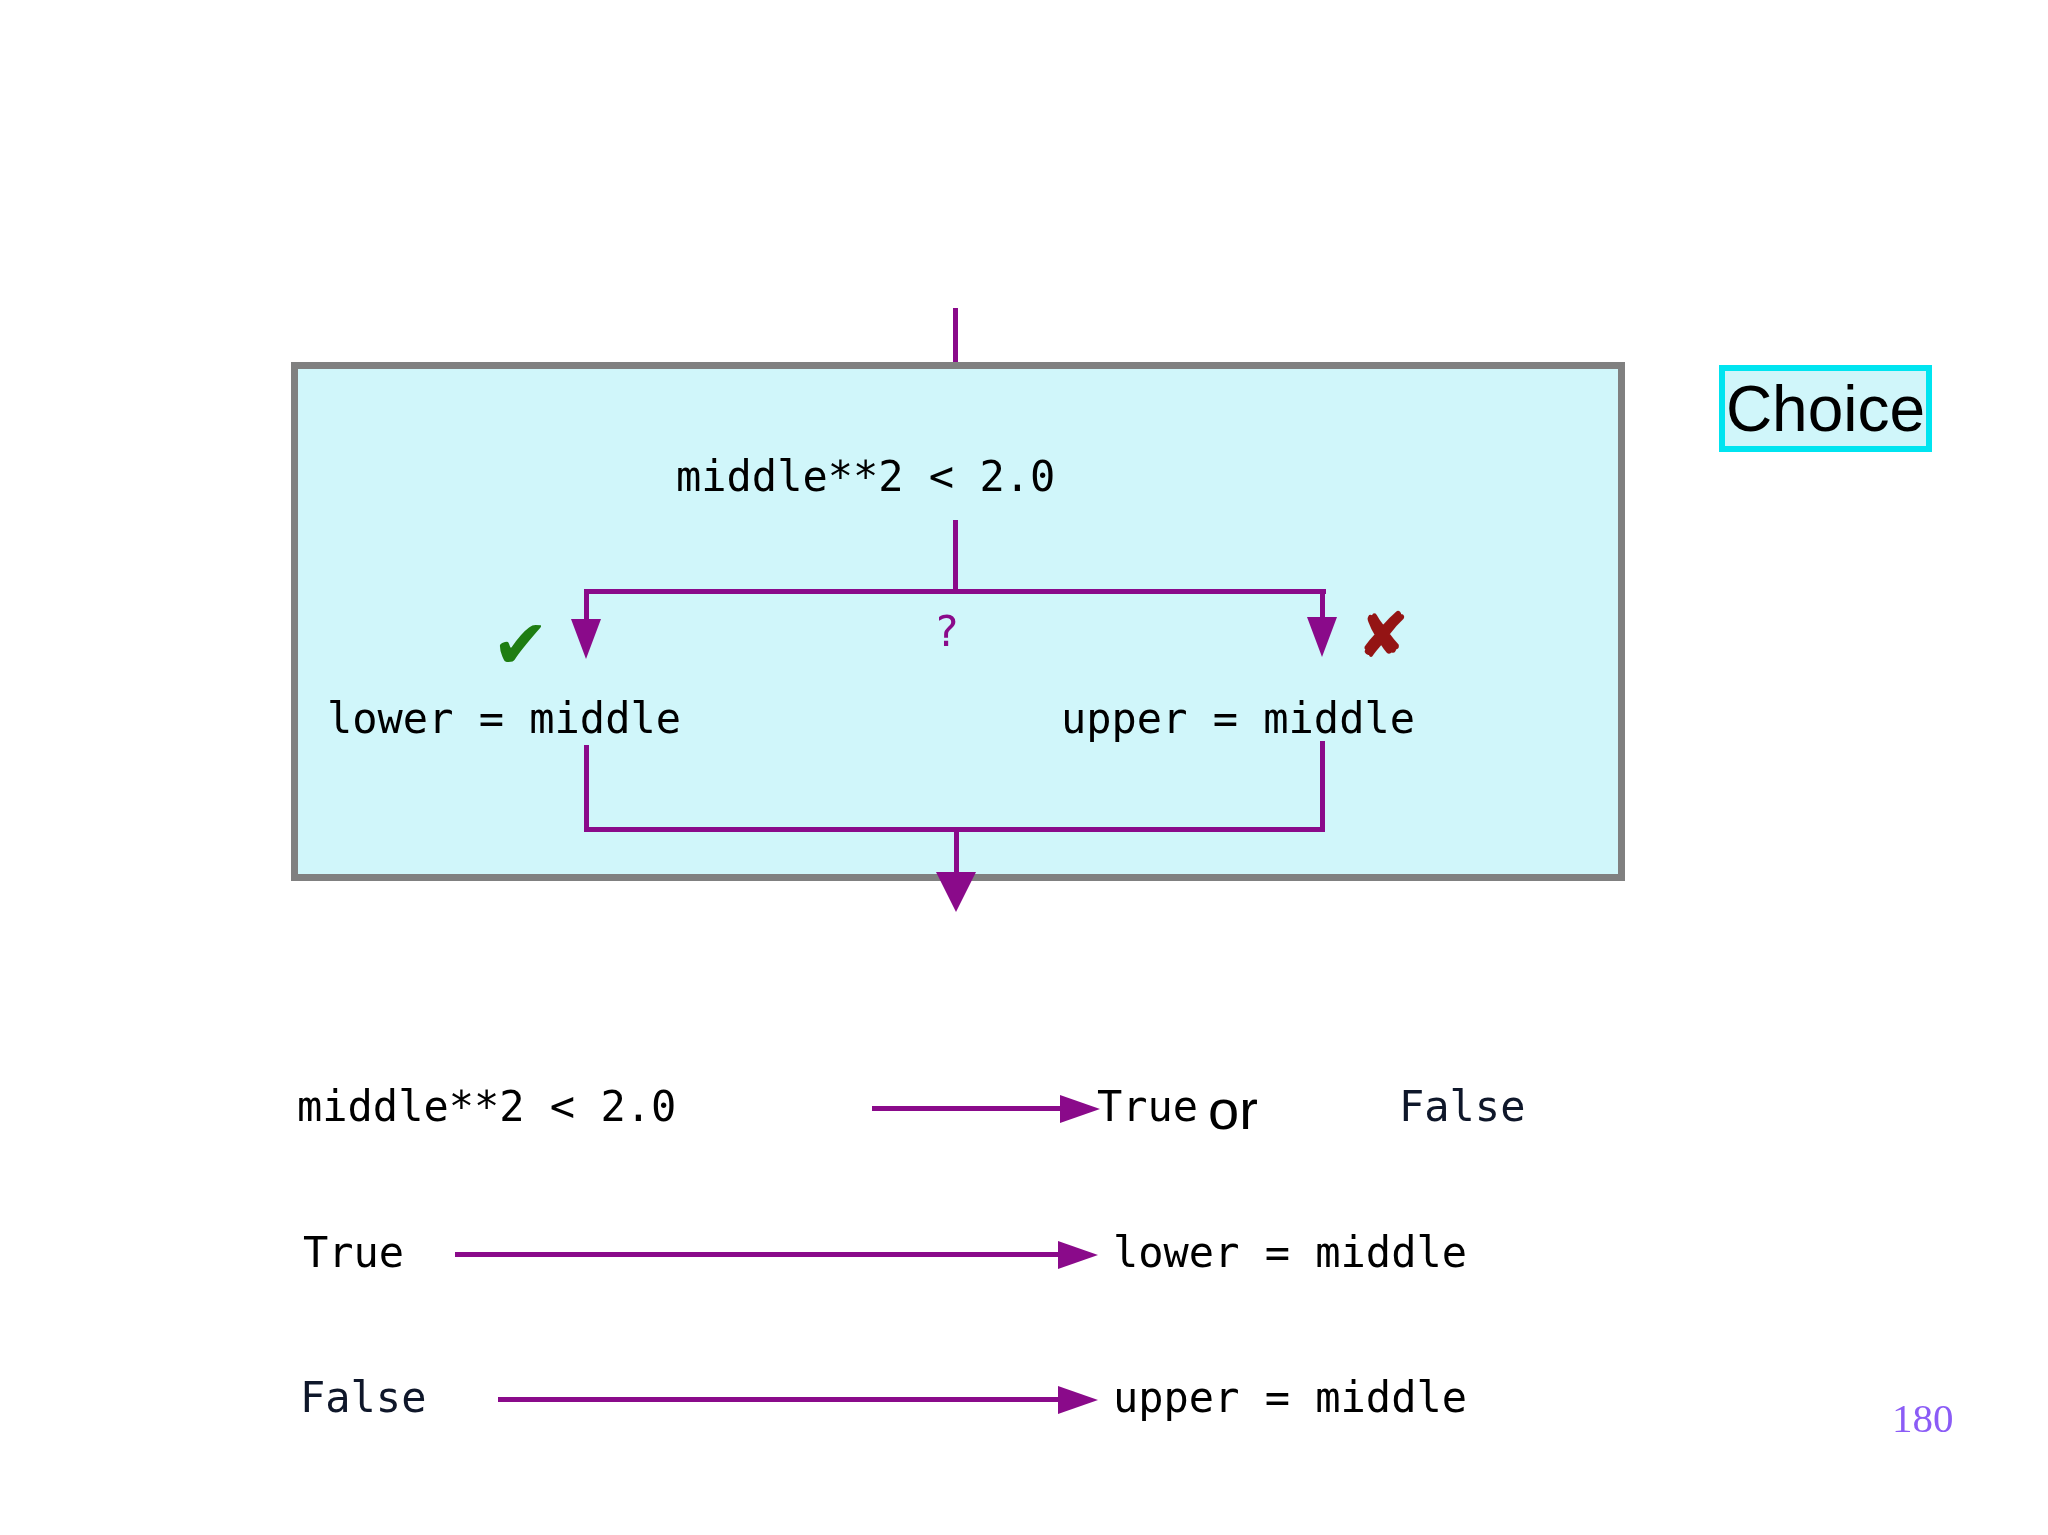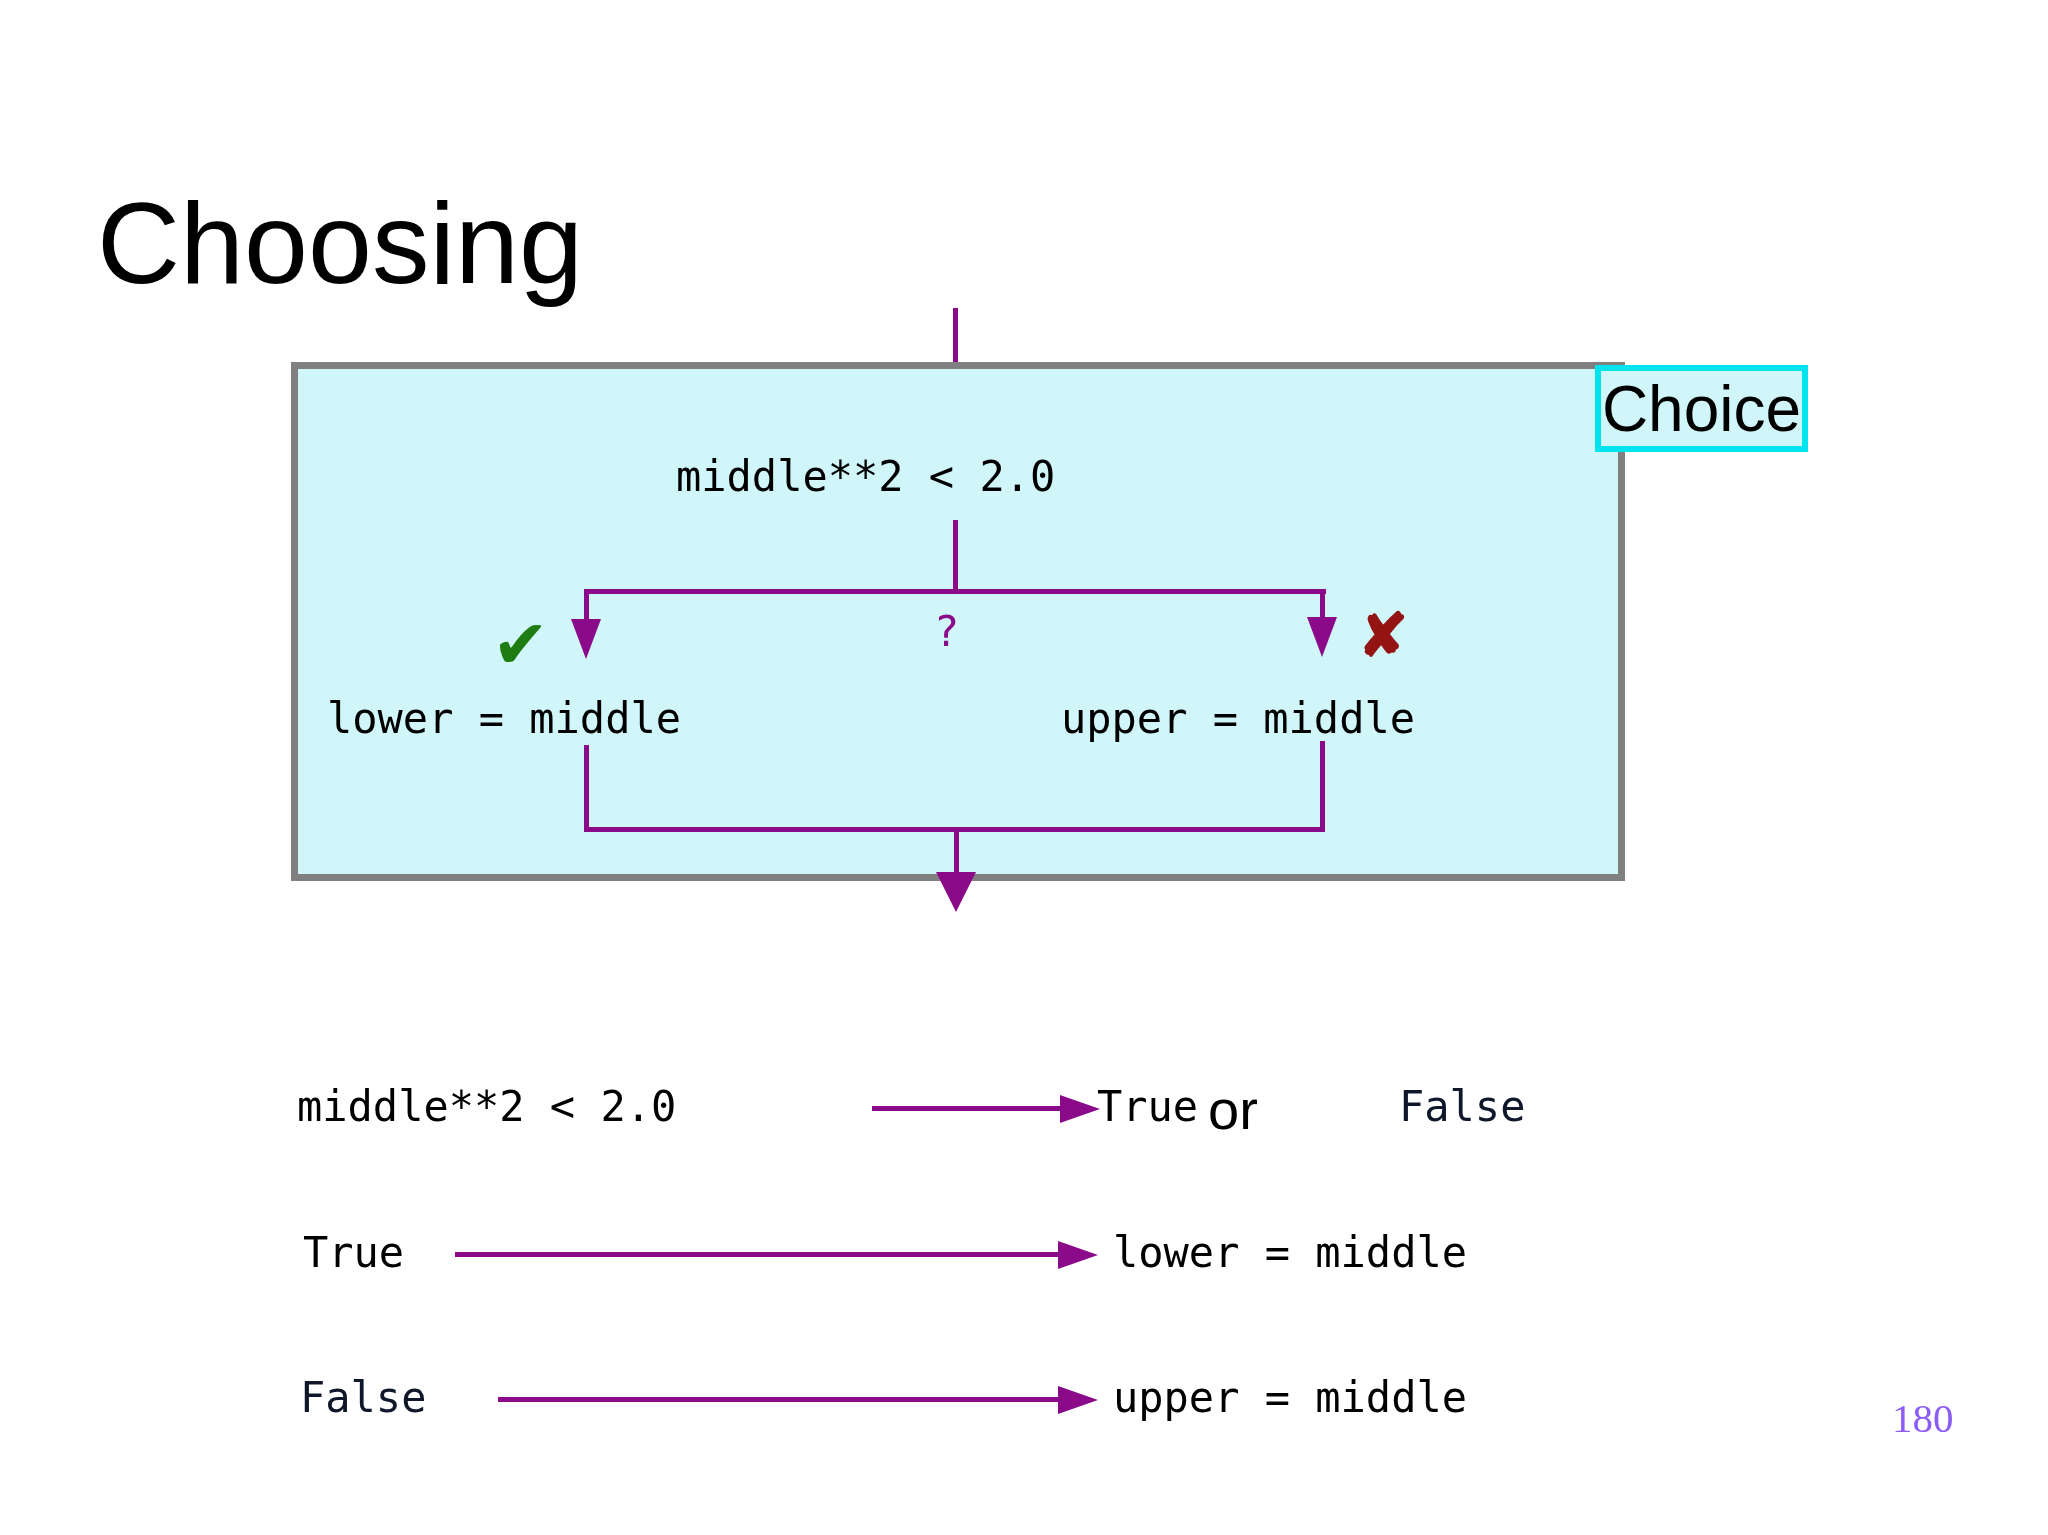--- a/index.html
+++ b/index.html
@@ -27,34 +27,33 @@
   .head-down-sm{width:0;height:0;border-left:15px solid transparent;border-right:15px solid transparent;border-top:40px solid #8a0a8a;}
   .head-right{width:0;height:0;border-top:14px solid transparent;border-bottom:14px solid transparent;border-left:40px solid #8a0a8a;}
 
   .question{color:#8a0a8a;}
   .check{color:#1e7d12;font-size:68px;line-height:68px;}
   .cross{color:#941414;font-size:60px;line-height:60px;font-weight:bold;}
   .green-text{color:#000000;}
   .red-text{color:#0f172a;}
 
   .choice-box{
-    left:1595px;top:365px;width:213px;height:87px;box-sizing:border-box;
+    left:1719px;top:365px;width:213px;height:87px;box-sizing:border-box;
     border:6px solid #00e4f0;background:#d0f6fa;
     display:flex;align-items:center;justify-content:center;
     font-size:64px;line-height:64px;color:#000;
   }
   .or-word{font-size:56px;line-height:56px;color:#000;}
   .page-num{left:1892px;top:1398px;font-size:41px;line-height:41px;color:#8b5cf6;}
 </style>
 </head>
 <body>
 
 <div class="slide">
 
-  <div class="abs title">Choosing</div>
 
   <div class="abs pline" style="left:953px;top:308px;width:5px;height:95px;"></div>
   <div class="abs head-down" style="left:935px;top:398px;"></div>
 
   <div class="abs flow-box"></div>
 
   <div class="abs mono" style="left:676px;top:446px;">middle**2 &lt; 2.0</div>
 
   <div class="abs pline" style="left:953px;top:520px;width:5px;height:72px;"></div>
 

